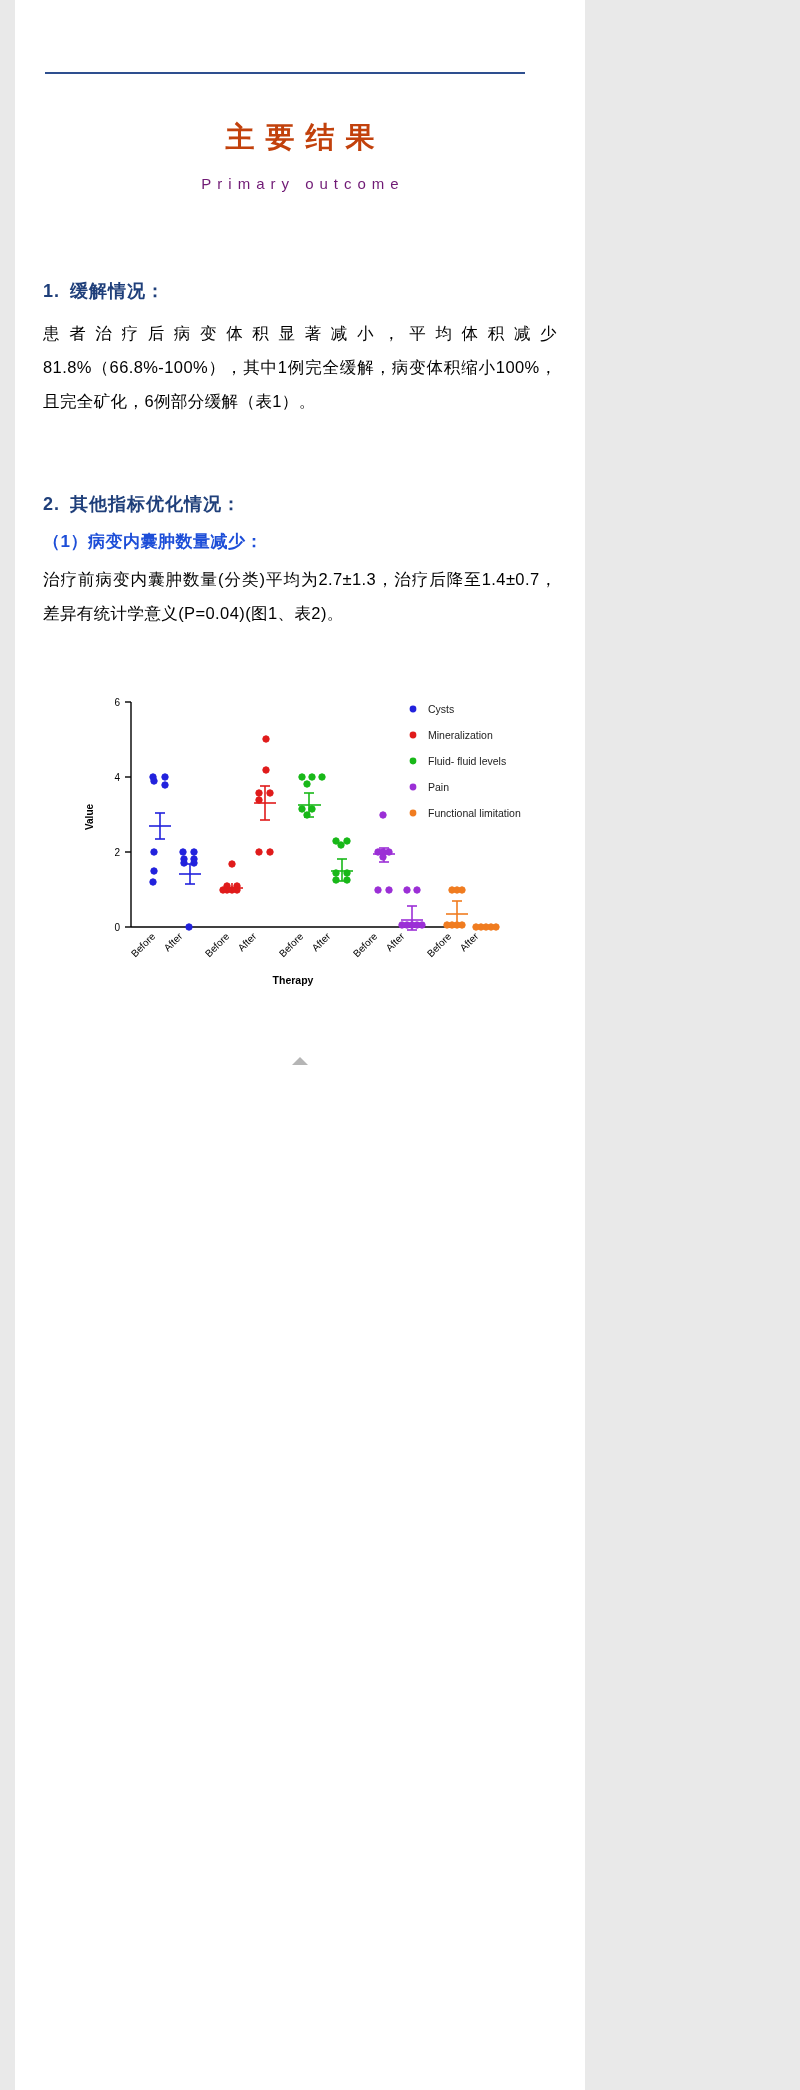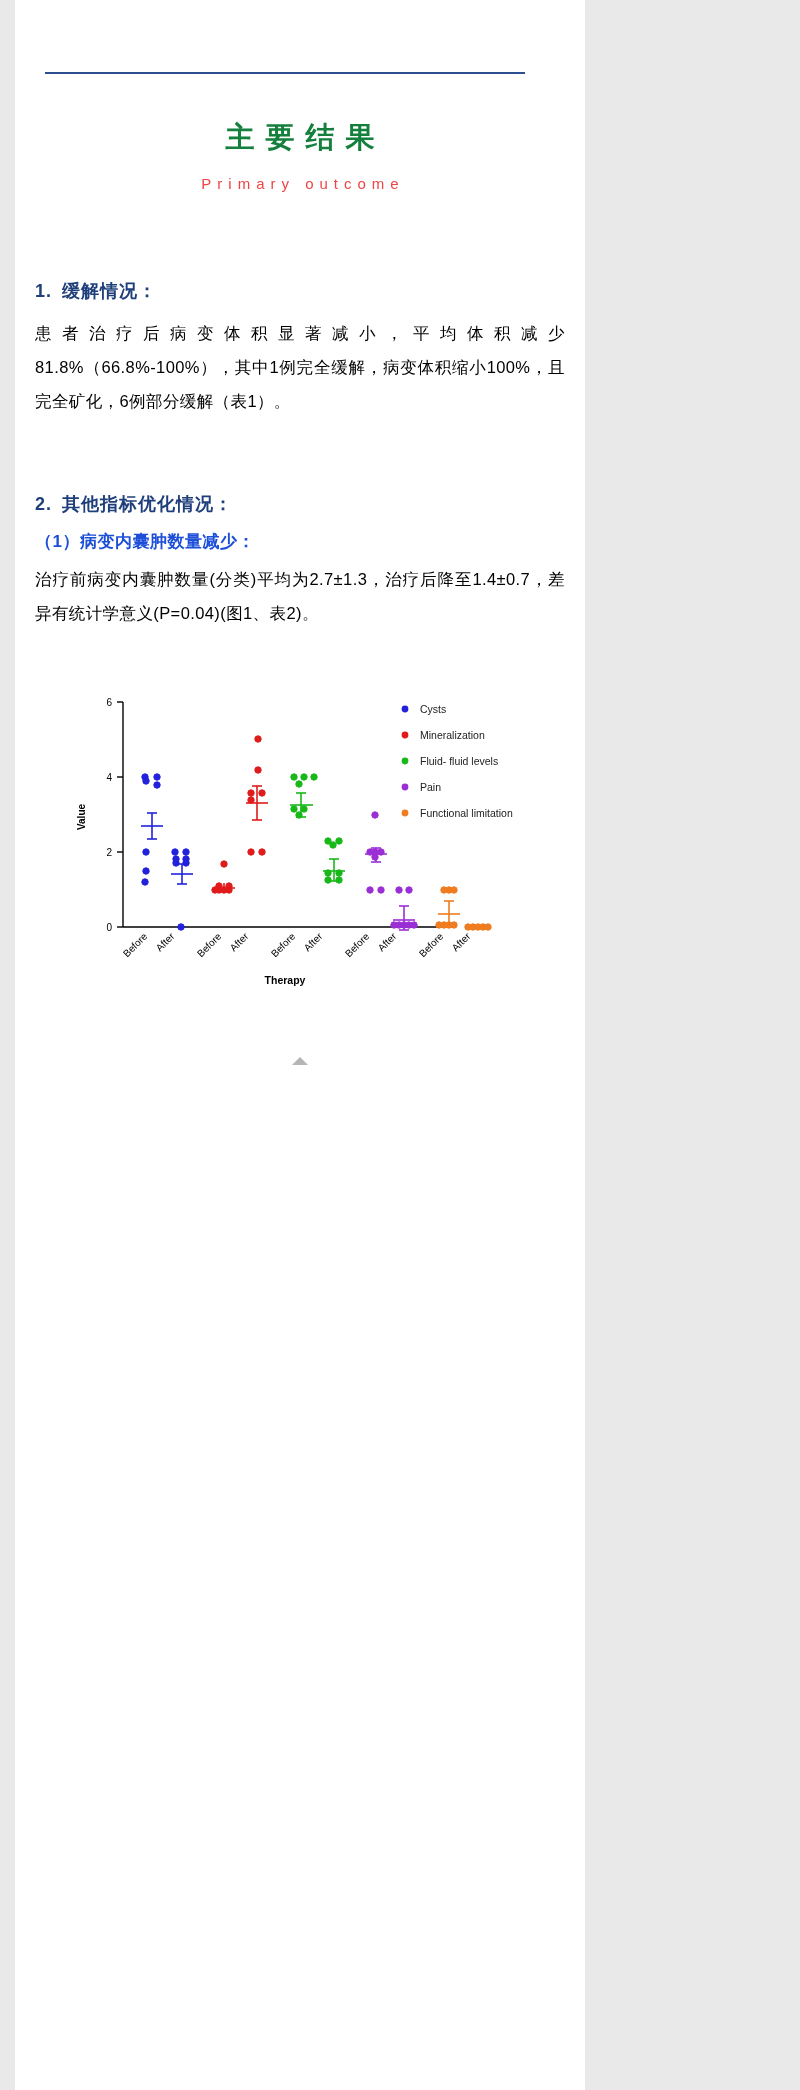--- a/index.html
+++ b/index.html
@@ -49,37 +49,37 @@
   }
   .main-title {
     position: absolute;
     left: 0;
     top: 118px;
     width: 100%;
     text-align: center;
     font-size: 29px;
     font-weight: bold;
     letter-spacing: 11px;
-    color: #15803d;
+    color: #c2410c;
     text-indent: 11px;
   }
   .sub-title {
     position: absolute;
     left: 0;
     top: 175px;
     width: 100%;
     text-align: center;
     font-size: 15px;
     letter-spacing: 6px;
-    color: #ef4444;
+    color: #701a75;
     text-indent: 6px;
   }
   
   .content {
-    padding: 0 20px;
+    padding: 0 28px;
   }
   .section-heading {
     font-size: 18px;
     font-weight: bold;
     color: #1f3f7a;
     margin: 0 0 14px 0;
     letter-spacing: 1px;
   }
   .section-heading .num {
     margin-right: 10px;

